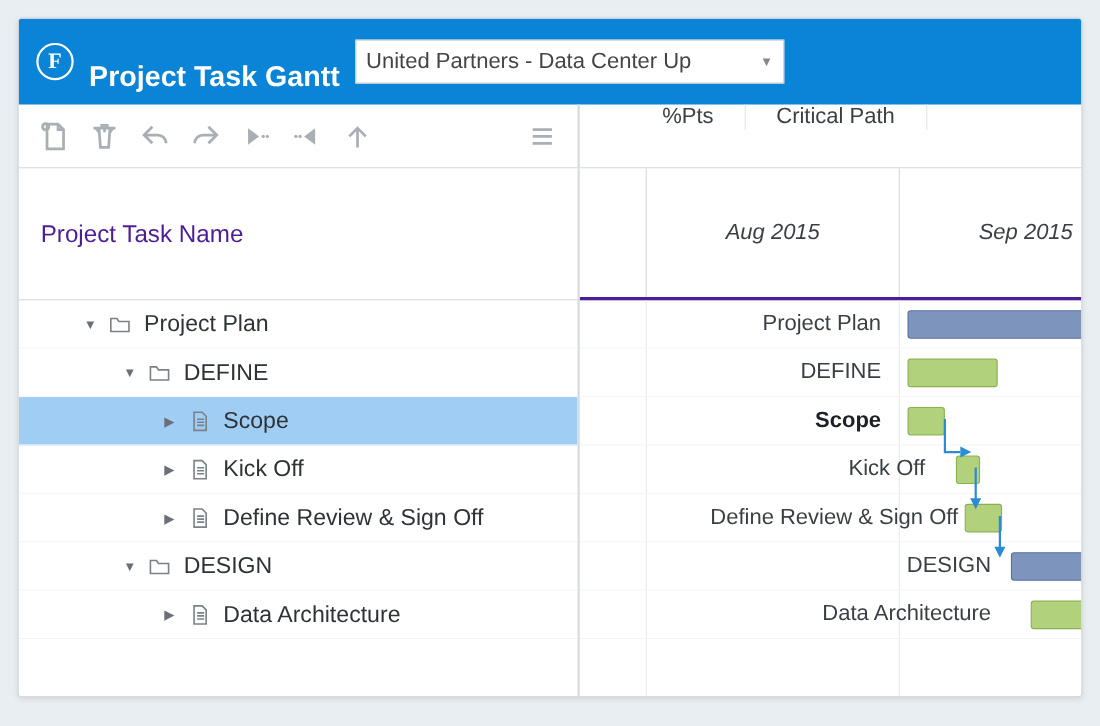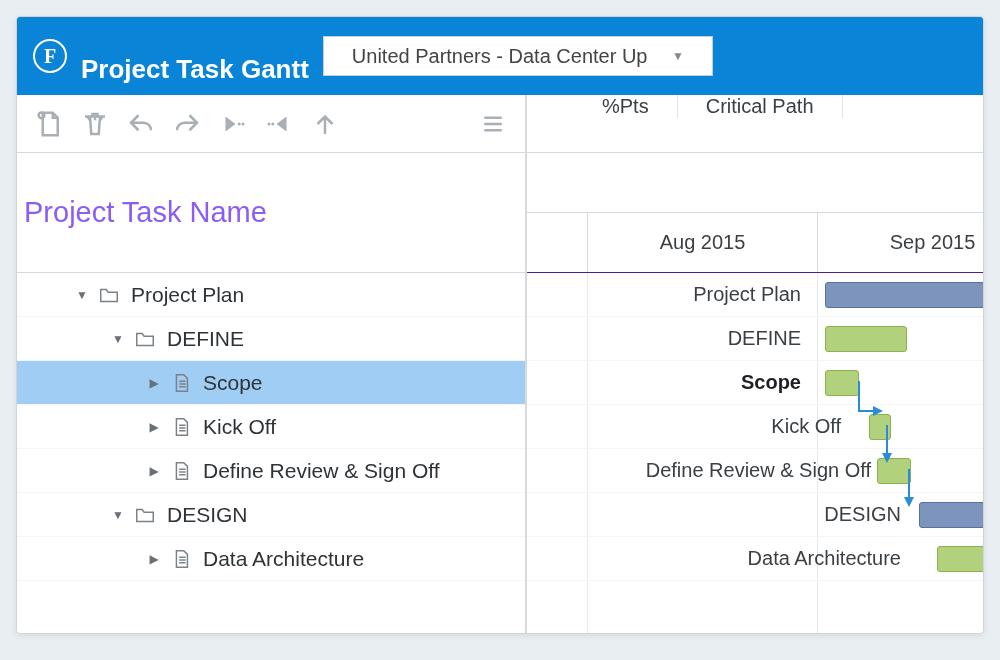--- a/index.html
+++ b/index.html
@@ -2,47 +2,47 @@
 <html><head>
 <meta charset="utf-8">
 <style>
   * { box-sizing: border-box; margin: 0; padding: 0; }
   body { font-family: "Segoe UI", Arial, sans-serif; background: #e9eef2; width: 1000px; height: 660px; overflow: hidden; }
   .card { margin: 16px; background: #fff; border: 1px solid #d0d4d8; border-radius: 4px; box-shadow: 0 2px 6px rgba(0,0,0,0.08); overflow: hidden; }
   
   .hdr { background: #0a84d6; color: #fff; display: flex; align-items: center; padding: 10px 16px; gap: 14px; }
   .logo-circle { width: 34px; height: 34px; border: 2.5px solid #fff; border-radius: 50%; display: flex; align-items: center; justify-content: center; font-weight: 700; font-size: 20px; font-family: serif; }
   .hdr-title { font-size: 26px; font-weight: 600; margin-top: 27px; }
-  .hdr-select { background: #fff; color: #444; height: 40px; display: flex; align-items: center; padding: 0 28px; min-width: 390px; border: 1px solid #c7cdd2; font-size: 20px; cursor: pointer; justify-content: space-between; }
+  .hdr-select { background: #fff; color: #444; height: 40px; display: flex; align-items: center; padding: 0 9px; min-width: 390px; border: 1px solid #c7cdd2; font-size: 20px; cursor: pointer; justify-content: space-between; }
   .caret-dn { margin-left: 10px; color: #888; font-size: 12px; }
   
   .toolbar { display: flex; align-items: stretch; border-bottom: 1px solid #d5dade; height: 58px; }
   .tb-left { display: flex; align-items: center; gap: 6px; padding: 0 12px; border-right: 2px solid #d5dade; width: 510px; }
   .tb-ico { width: 40px; height: 40px; display: flex; align-items: center; justify-content: center; color: #a9afb4; cursor: pointer; border-radius: 4px; }
   .tb-ico svg { width: 30px; height: 30px; stroke: currentColor; fill: none; stroke-width: 2; }
   .tb-right { flex: 1; display: flex; align-items: flex-start; margin-left: 47px; }
   .tb-tab { flex: 0 0 auto; padding: 0 28px; display: flex; align-items: center; font-size: 20px; color: #3a3f44; border-right: 1px solid #e0e4e7; cursor: pointer; }
   
   .body { display: flex; height: 480px; }
   .left-pane { width: 510px; border-right: 2px solid #d5dade; display: flex; flex-direction: column; }
-  .col-header { height: 120px; display: flex; align-items: center; padding: 0 7px; font-size: 29px; color: #8b5cf6; border-bottom: 1px solid #d5dade; }
+  .col-header { height: 120px; display: flex; align-items: center; padding: 0 20px; font-size: 22px; color: #4c1d95; border-bottom: 1px solid #d5dade; }
   .tree { flex: 1; overflow: hidden; }
   .row { display: flex; align-items: center; height: 44px; font-size: 21px; color: #2e3338; padding-left: 20px; border-bottom: 1px solid #f3f5f7; cursor: pointer; white-space: nowrap; }
   .row.selected { background: #9fcdf4; }
   .tw { width: 18px; display: inline-flex; justify-content: center; color: #6a7077; font-size: 12px; margin-right: 6px; }
   .tw.down::before { content: "▼"; }
   .tw.right::before { content: "▶"; }
   .folder, .page { width: 24px; height: 24px; margin-right: 10px; display: inline-flex; align-items: center; justify-content: center; }
   .folder svg, .page svg { width: 22px; height: 22px; stroke: #7a8187; fill: none; stroke-width: 1.6; }
   .ind1 { padding-left: 56px; }
   .ind2 { padding-left: 92px; }
   .ind3 { padding-left: 128px; }
   
   .right-pane { flex: 1; display: flex; flex-direction: column; overflow: hidden; }
-  .time-hdr { height: 120px; display: flex; flex-direction: column; border-bottom: 1px solid #4c1d95; }
+  .time-hdr { height: 120px; display: flex; border-bottom: 3px solid #4c1d95; font-style: italic; }
   .time-top { flex: 1; border-bottom: 1px solid #d5dade; }
   .time-bot { flex: 1; display: flex; }
   .month { flex: 0 0 230px; border-left: 1px solid #d5dade; display: flex; align-items: center; justify-content: center; font-size: 20px; color: #3a3f44; }
   .month:first-child { flex: 0 0 60px; border-left: none; }
   .gantt-rows { flex: 1; position: relative; }
   .grow { height: 44px; display: flex; align-items: center; border-bottom: 1px solid #f3f5f7; position: relative; }
   .glabel { position: absolute; right: calc(100% - 290px); font-size: 20px; color: #3a3f44; white-space: nowrap; text-align: right; padding-right: 12px; }
   .glabel.bold { font-weight: 700; color: #1d2125; }
   .bar { position: absolute; height: 26px; border-radius: 3px; }
   .bar.blue { background: #7d94bd; border: 1px solid #57729f; }

